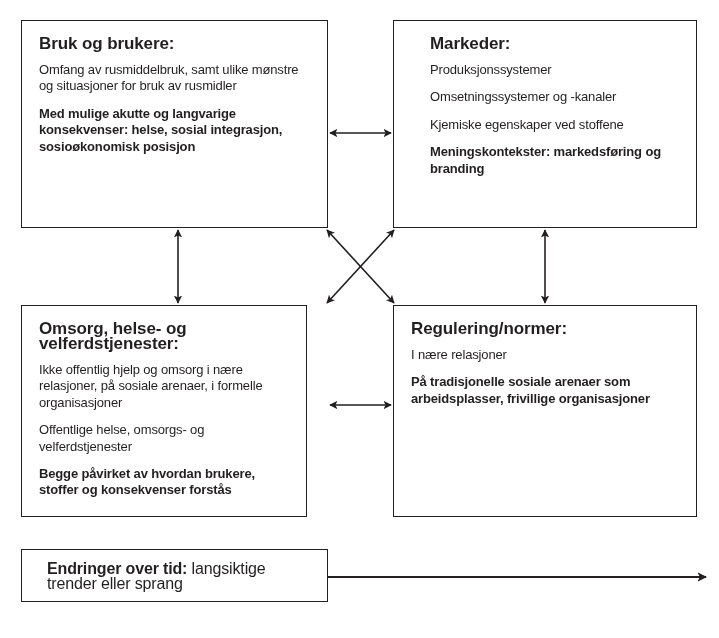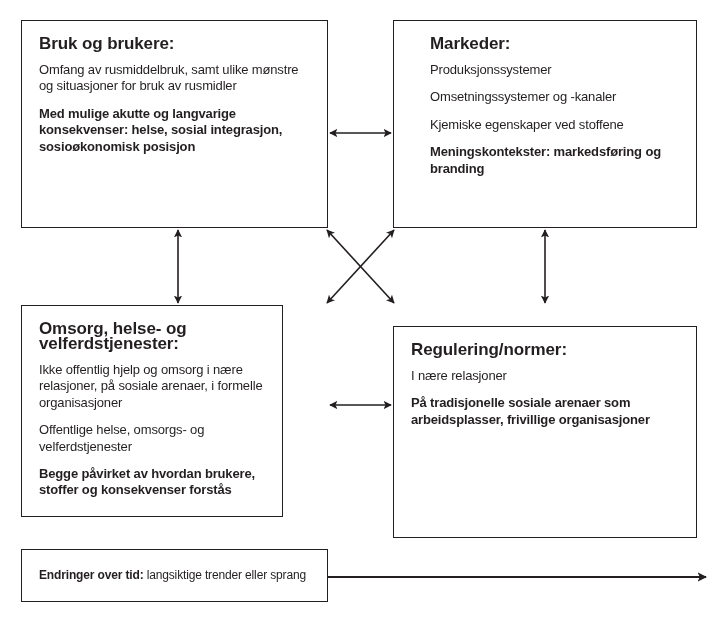--- a/index.html
+++ b/index.html
@@ -31,22 +31,22 @@
   }
   .node-box {
     position: absolute;
     box-sizing: border-box;
     border: 1.6px solid #231f20;
     background: #ffffff;
     padding: 15px 17px 10px 17px;
   }
   .box-tl { left: 21px;  top: 20px;  width: 307px; height: 208px; }
   .box-tr { left: 393px; top: 20px;  width: 304px; height: 208px; padding-left: 36px; }
-  .box-bl { left: 21px;  top: 305px; width: 262px; height: 212px; }
-  .box-br { left: 393px; top: 305px; width: 304px; height: 212px; margin-top: 21px; }
+  .box-bl { left: 21px;  top: 305px; width: 286px; height: 212px; }
+  .box-br { left: 393px; top: 305px; width: 304px; height: 212px; }
 
   .box-heading {
     font-size: 17px;
     font-weight: bold;
     line-height: 15px;
     margin: 0 0 11px 0;
     letter-spacing: -0.1px;
   }
   .box-para {
     font-size: 13px;
@@ -63,23 +63,24 @@
     width: 307px;
     height: 53px;
     box-sizing: border-box;
     border: 1.6px solid #231f20;
     background: #ffffff;
     display: flex;
     align-items: center;
     padding: 0 8px 0 17px;
   }
   .timeline-text {
-    font-size: 12px;
+    font-size: 16px;
     line-height: 15px;
     letter-spacing: -0.15px;
+    margin-left: 8px;
   }
   .timeline-text b { font-weight: bold; }
 </style>
 </head>
 <body>
 
 <div id="diagram-canvas">
 
   <svg class="connectors" viewBox="0 0 719 638" width="719" height="638" xmlns="http://www.w3.org/2000/svg">
     <defs>

